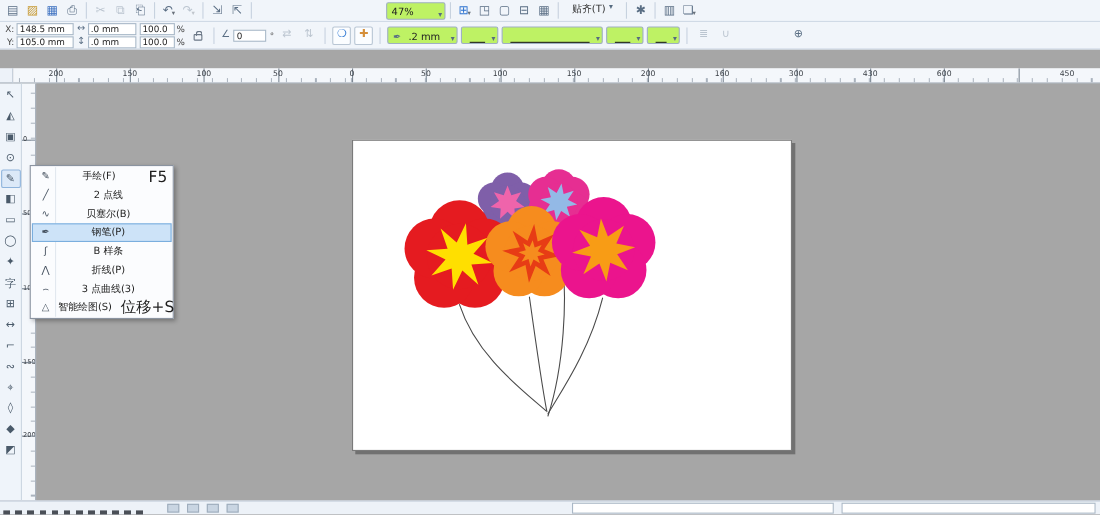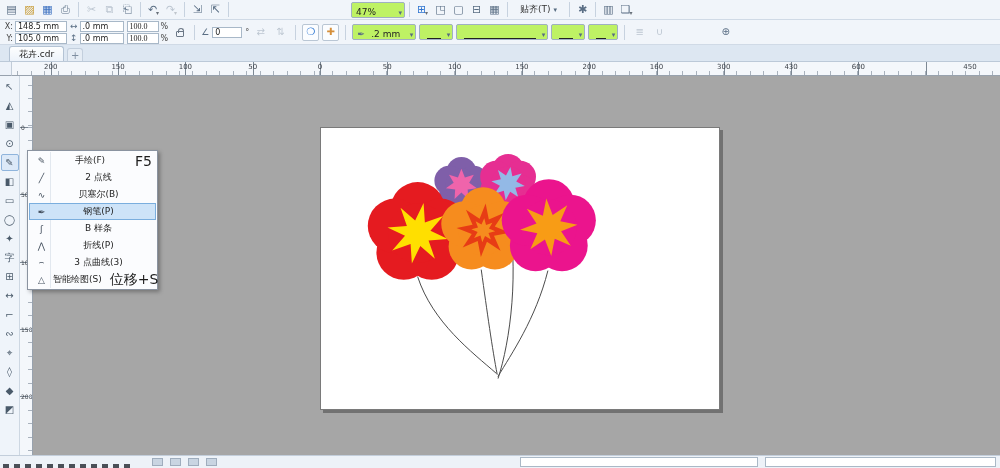--- a/index.html
+++ b/index.html
@@ -18,33 +18,33 @@
   .pb-btn{width:17px;height:17px;display:flex;align-items:center;justify-content:center;color:#5a6e84;}
   .pb-btn .glyph{font-size:10px;line-height:1;}
   .framed{border:1px solid #b9c6d4;background:#fbfdff;border-radius:2px;}
   .disabled{opacity:.35;}
   .mini-arrow{font-size:6px;color:#68707a;margin-left:-1px;align-self:flex-end;padding-bottom:2px;}
   .tb-sep{width:1px;height:15px;background:#c7d2df;margin:0 3px;flex:none;}
   .tb-combo{height:16px;background:#bef264;border:1px solid #9fb0c2;border-radius:2px;display:flex;
             align-items:flex-end;justify-content:space-between;padding:0 2px 0 4px;flex:none;}
   .combo-val{font-size:9px;color:#222;white-space:nowrap;}
   .combo-arrow{font-size:7px;color:#566b80;padding-left:3px;}
-  .tb-menu{display:flex;align-items:center;height:16px;padding:0 4px;color:#333;font-size:9px;flex:none;}
+  .tb-menu{display:flex;height:16px;padding:0 4px;color:#333;font-size:9px;flex:none;}
   [data-name="zoom-level-combo"]{margin-left:118px;}
   [data-name="snap-to-menu"]{margin-left:4px;margin-right:4px;}
 
   
   .pb-group{display:flex;flex-direction:column;justify-content:center;gap:1px;flex:none;}
   .pb-line{display:flex;align-items:center;gap:2px;height:11px;}
   .pb-lab{width:10px;text-align:right;color:#444;font-size:8px;}
   .pb-ico{font-size:9px;color:#5a6e84;line-height:1;}
   .pb-field{display:inline-block;background:#fff;border:1px solid #a8b8c8;height:11px;line-height:9px;
             padding:0 2px;font-size:8px;color:#222;white-space:nowrap;}
   .pb-unit{font-size:8px;color:#444;}
-  .w30{min-width:30px;} .w32{min-width:32px;font-family:Liberation Serif, serif;} .w44{min-width:44px;} .w52{min-width:52px;}
+  .w30{min-width:30px;} .w32{min-width:32px;} .w44{min-width:44px;} .w52{min-width:52px;}
   .cw34{width:34px;} .cw30{width:30px;} .cw64{width:64px;} .cw92{width:92px;}
   .lockicon{width:8px;height:6px;border:1px solid #6b7786;border-radius:1px;position:relative;margin-top:4px;}
   .lockicon::before{content:"";position:absolute;left:1px;top:-4px;width:4px;height:4px;
                     border:1px solid #6b7786;border-bottom:none;border-radius:3px 3px 0 0;}
   .line-sample{height:1px;background:#222;flex:1;margin:0 3px;}
   .push{margin-left:46px;}
 
   
   .tabrow{position:absolute;left:0;top:45px;width:1000px;height:17px;background:#dde7f2;
           border-bottom:1px solid #bcc9d8;display:flex;align-items:flex-end;padding-left:9px;}
@@ -284,28 +284,20 @@
     </div>
     <div class="pb-btn disabled" data-name="close-curve-button">
       <span class="glyph" data-name="close-curve-icon">∪</span>
     </div>
 
     <div class="pb-btn push" data-name="more-options-button">
       <span class="glyph" data-name="more-options-icon">⊕</span>
     </div>
   </div>
 
-  <div class="tabrow" data-name="document-tab-bar">
-    <div class="tab" data-name="document-tab">
-      <span data-name="document-tab-label">花卉.cdr</span>
-    </div>
-    <div class="newtab" data-name="new-tab-button">
-      <span data-name="plus-icon">+</span>
-    </div>
-  </div>
 
   <div class="corner" data-name="ruler-origin-corner"></div>
   <div class="hruler" data-name="horizontal-ruler">
       <div class="htick" data-name="ruler-major-tick" style="left: 38.8px;"></div>
       <span class="hnum" data-name="ruler-label" style="left: 38.8px;">200</span>
       <div class="htick" data-name="ruler-major-tick" style="left: 106.1px;"></div>
       <span class="hnum" data-name="ruler-label" style="left: 106.1px;">150</span>
       <div class="htick" data-name="ruler-major-tick" style="left: 173.4px;"></div>
       <span class="hnum" data-name="ruler-label" style="left: 173.4px;">100</span>
       <div class="htick" data-name="ruler-major-tick" style="left: 240.7px;"></div>

